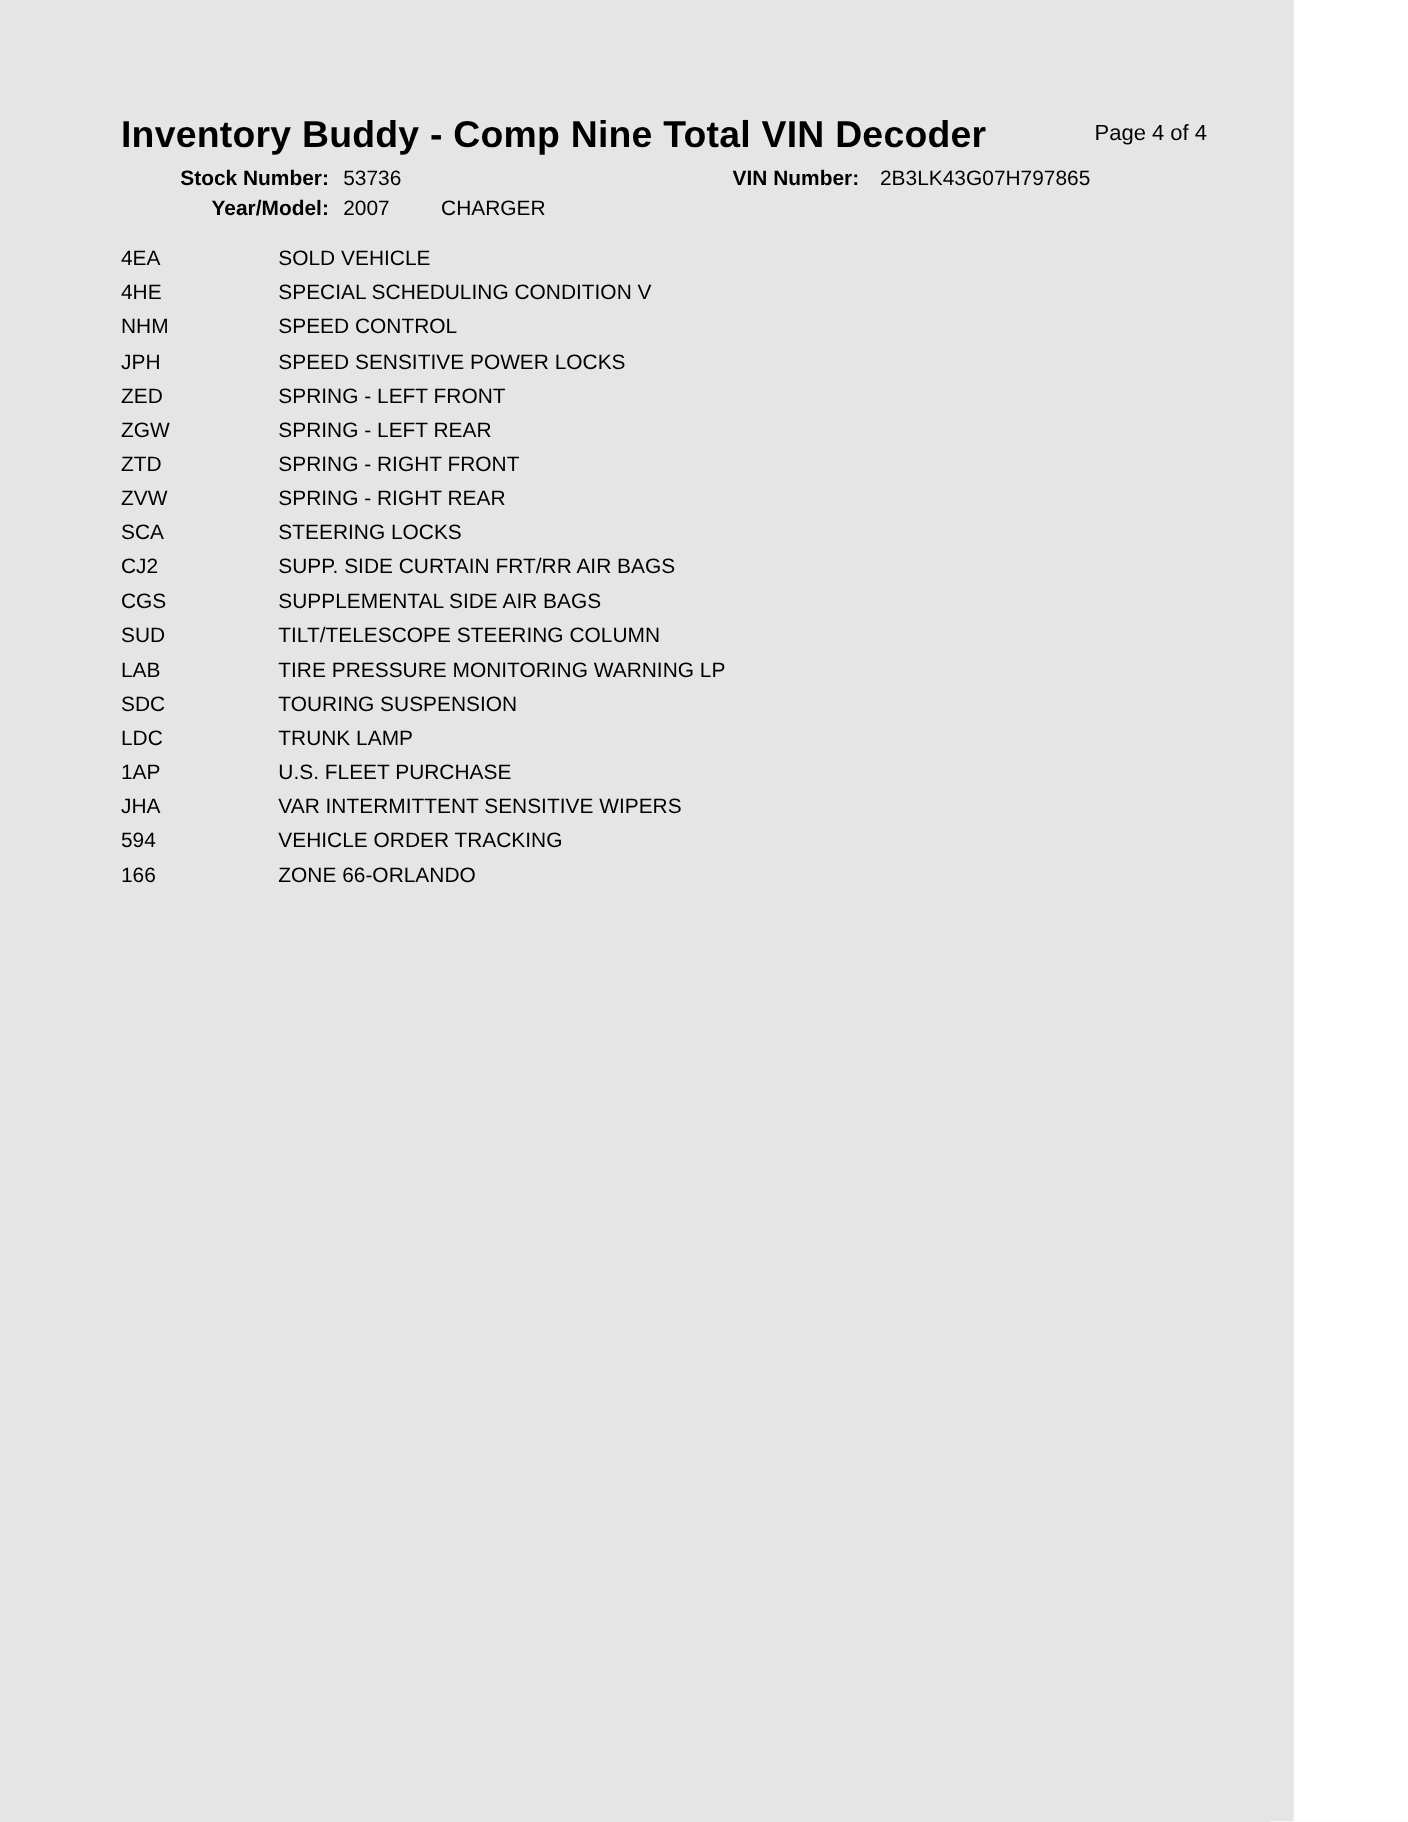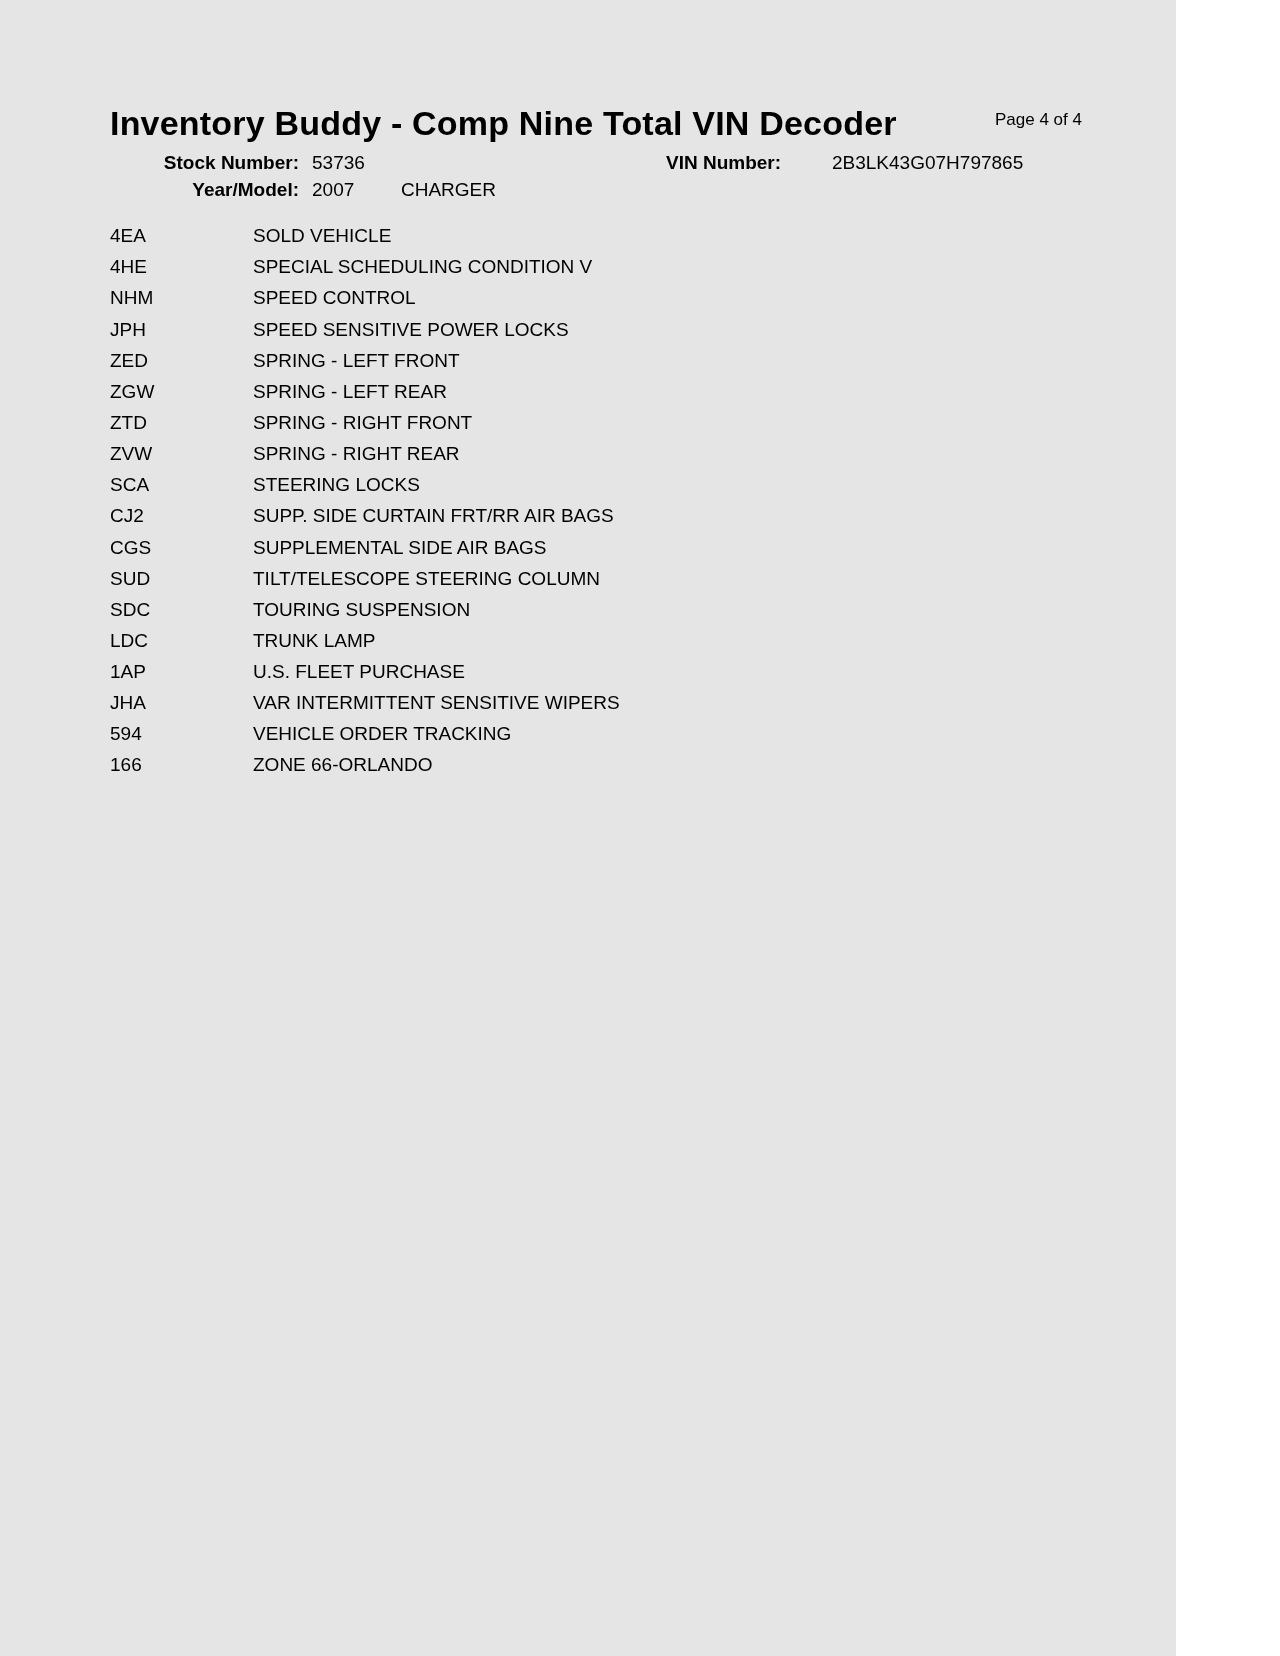--- a/index.html
+++ b/index.html
@@ -28,21 +28,21 @@
     font-size: 34px;
     font-weight: bold;
     letter-spacing: 0.2px;
     line-height: 1.15;
     color: #000000;
   }
   .page-indicator {
     position: absolute;
     left: 995px;
     top: 6px;
-    font-size: 17px;
+    font-size: 20px;
     color: #000000;
     white-space: nowrap;
   }
   
   .meta {
     position: relative;
     margin-top: 9px;
     margin-left: 16px;
   }
   .meta-row {
@@ -61,21 +61,21 @@
   .meta-label.vin-pos {
     left: 650px;
     width: auto;
     text-align: center;
   }
   .meta-value {
     position: absolute;
     white-space: nowrap;
   }
   .pos-stock-value { left: 296px; }
-  .pos-vin-value   { left: 816px; }
+  .pos-vin-value   { left: 784px; }
   .pos-year-value  { left: 296px; }
   .pos-model-value { left: 385px; }
   
   .options {
     margin: 15px 0 0 110px;
   }
   .option-row {
     display: flex;
     height: 31.15px;
     line-height: 31.15px;
@@ -172,20 +172,24 @@
         <div class="option-row">
           <span class="option-code">CGS</span>
           <span class="option-description">SUPPLEMENTAL SIDE AIR BAGS</span>
         </div>
 
         <div class="option-row">
           <span class="option-code">SUD</span>
           <span class="option-description">TILT/TELESCOPE STEERING COLUMN</span>
         </div>
 
+        <div class="option-row">
+          <span class="option-code">LAB</span>
+          <span class="option-description">TIRE PRESSURE MONITORING WARNING LP</span>
+        </div>
 
         <div class="option-row">
           <span class="option-code">SDC</span>
           <span class="option-description">TOURING SUSPENSION</span>
         </div>
 
         <div class="option-row">
           <span class="option-code">LDC</span>
           <span class="option-description">TRUNK LAMP</span>
         </div>

